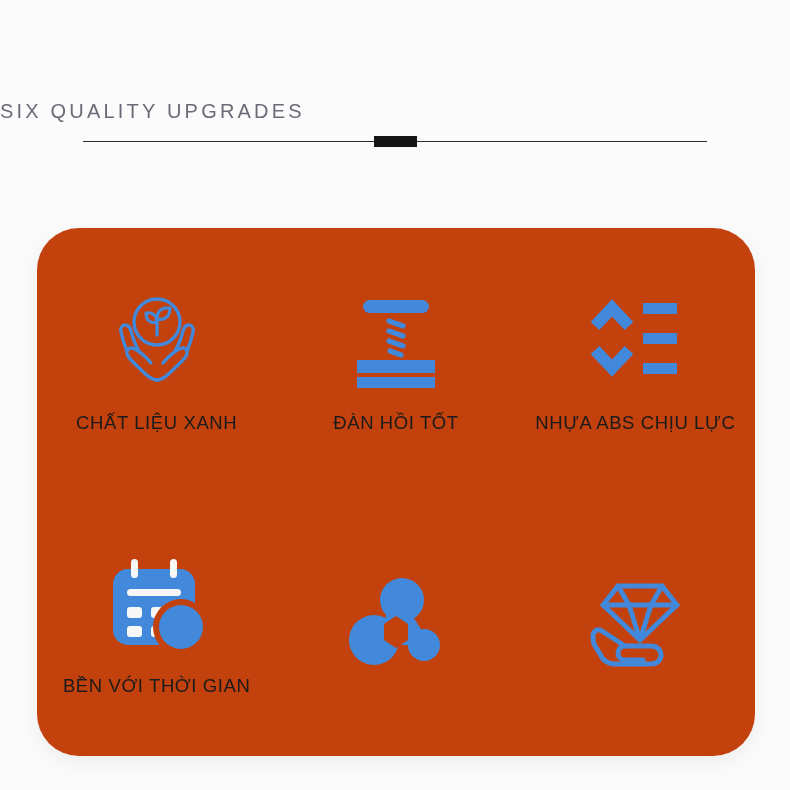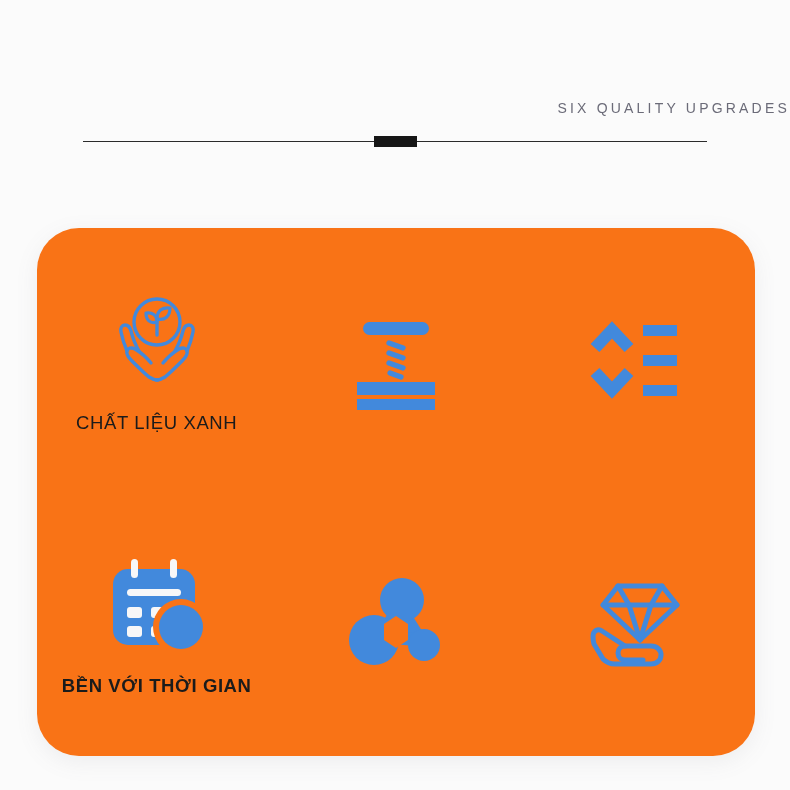--- a/index.html
+++ b/index.html
@@ -21,22 +21,22 @@
     left: 0;
     top: 0;
     width: 790px;
     height: 180px;
   }
   .header-title {
     position: absolute;
     left: 0;
     top: 100px;
     width: 790px;
-    text-align: right;
-    font-size: 14px;
+    text-align: left;
+    font-size: 20px;
     letter-spacing: 3.2px;
     color: #6b6b78;
     font-weight: 400;
     white-space: nowrap;
   }
   .header-rule {
     position: absolute;
     left: 83px;
     top: 141px;
     width: 624px;
@@ -52,21 +52,21 @@
     background: #161616;
   }
 
   
   .card {
     position: absolute;
     left: 37px;
     top: 228px;
     width: 718px;
     height: 528px;
-    background: #f97316;
+    background: #c2410c;
     border-radius: 42px;
     box-shadow: 0 6px 22px rgba(120,120,130,0.10);
   }
 
   .grid {
     position: absolute;
     left: 0;
     top: 0;
     width: 718px;
     height: 528px;
@@ -92,21 +92,21 @@
   .feature-icon svg { display: block; }
   .feature-label {
     margin-top: 22px;
     font-size: 18.5px;
     color: #1b1b1b;
     letter-spacing: 0.6px;
     white-space: nowrap;
     text-align: center;
     font-weight: 400;
   }
-  .row2 .feature-label { margin-top: 20px; font-weight: bold; }
+  .row2 .feature-label { margin-top: 20px; }
 </style>
 </head>
 <body>
 
 <div class="header">
   <div class="header-title">SIX QUALITY UPGRADES</div>
   <div class="header-rule"></div>
   <div class="header-rule-tab"></div>
 </div>
 
@@ -136,32 +136,34 @@
           <g stroke="#4289dc" stroke-width="5.2" stroke-linecap="round">
             <line x1="43" y1="33" x2="57" y2="38"></line>
             <line x1="43" y1="43" x2="57" y2="48"></line>
             <line x1="43" y1="53" x2="57" y2="58"></line>
             <line x1="44" y1="63" x2="55" y2="67"></line>
           </g>
           <rect x="11" y="72" width="78" height="13" fill="#4289dc"></rect>
           <rect x="11" y="89" width="78" height="12" fill="#4289dc"></rect>
         </svg>
       </div>
+      <div class="feature-label">ĐÀN HỒI TỐT</div>
     </div>
 
     <div class="feature">
       <div class="feature-icon">
         <svg width="100" height="100" viewBox="0 0 100 100" fill="none">
           <path d="M10 38 L27 20 L44 38" stroke="#4289dc" stroke-width="12" stroke-linejoin="miter" fill="none"></path>
           <path d="M10 62 L27 80 L44 62" stroke="#4289dc" stroke-width="12" stroke-linejoin="miter" fill="none"></path>
           <rect x="58" y="15" width="34" height="11" fill="#4289dc"></rect>
           <rect x="58" y="45" width="34" height="11" fill="#4289dc"></rect>
           <rect x="58" y="75" width="34" height="11" fill="#4289dc"></rect>
         </svg>
       </div>
+      <div class="feature-label">NHỰA ABS CHỊU LỰC</div>
     </div>
 
     <div class="feature row2">
       <div class="feature-icon">
         <svg width="100" height="100" viewBox="0 0 100 100" fill="none">
           <defs>
             <mask id="calMask">
               <rect x="0" y="0" width="100" height="100" fill="#fff"></rect>
               <circle cx="74" cy="74" r="28" fill="#000"></circle>
             </mask>

